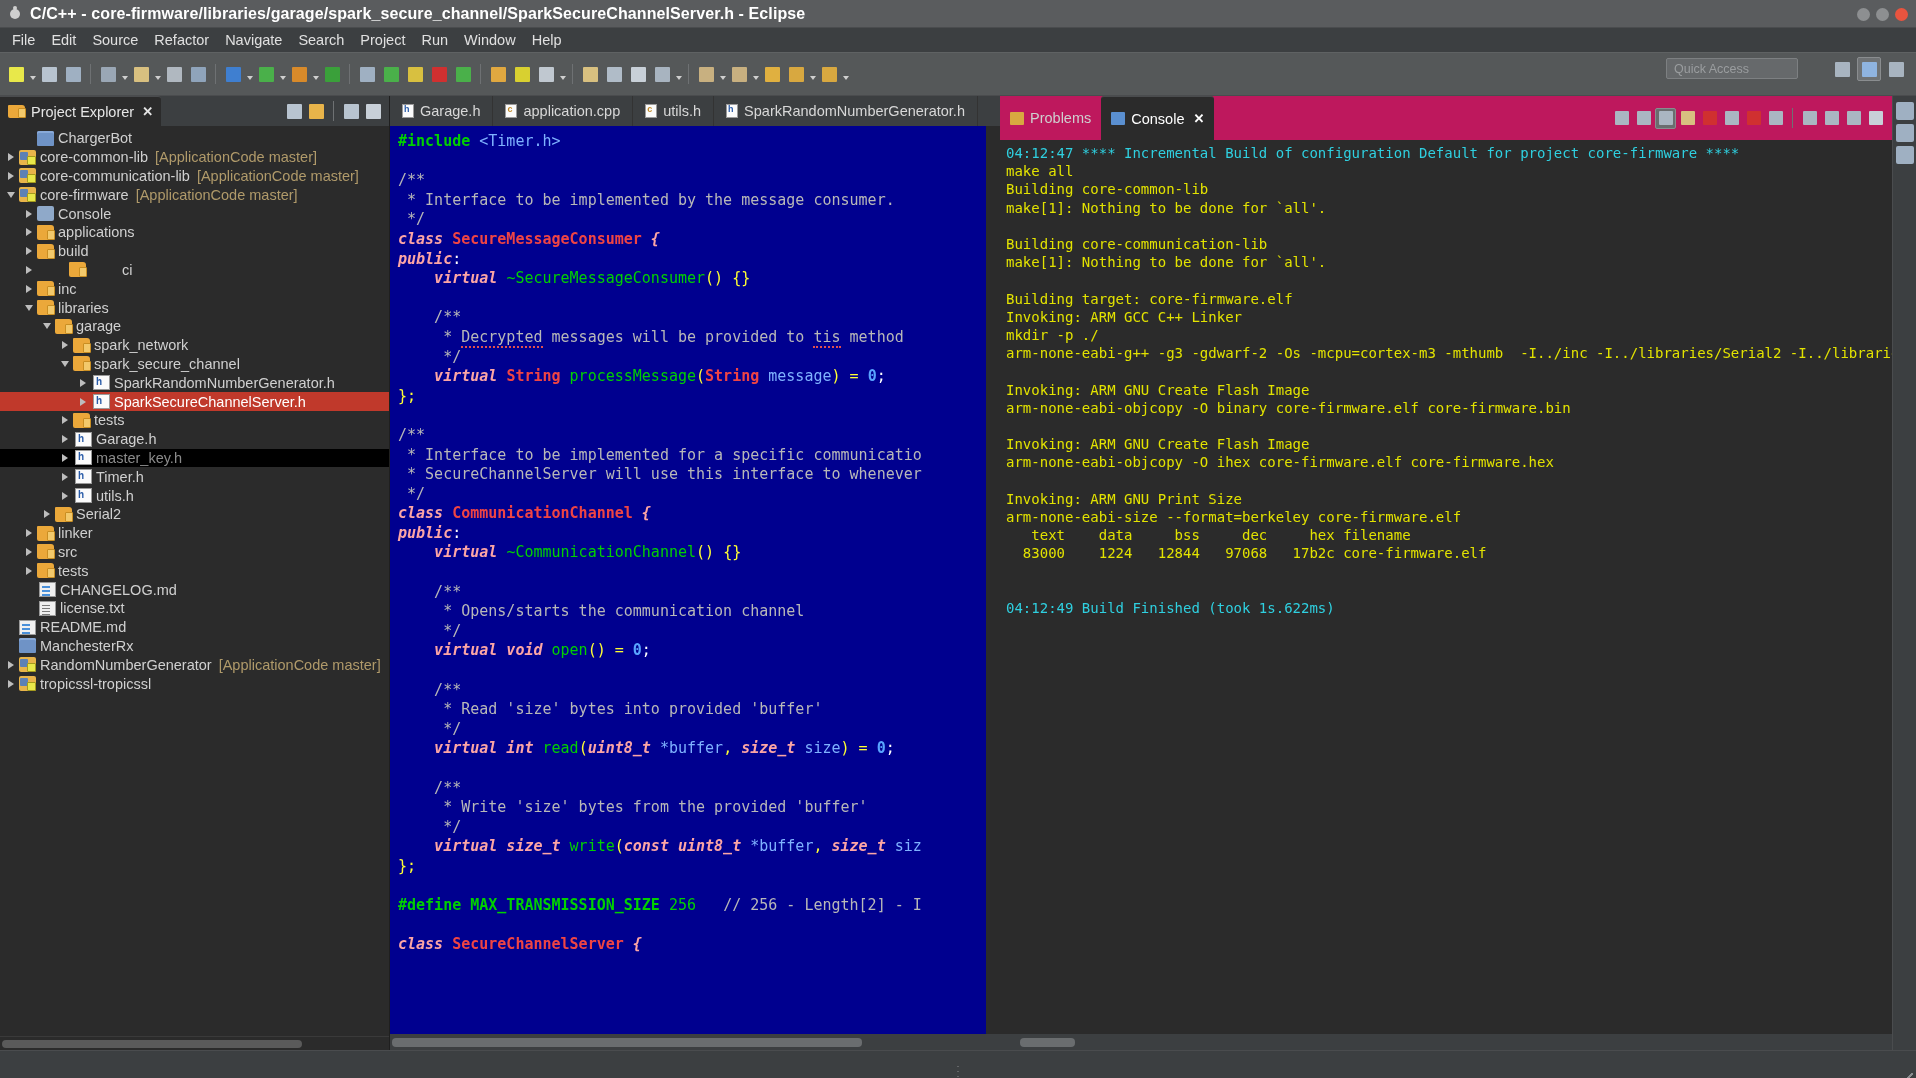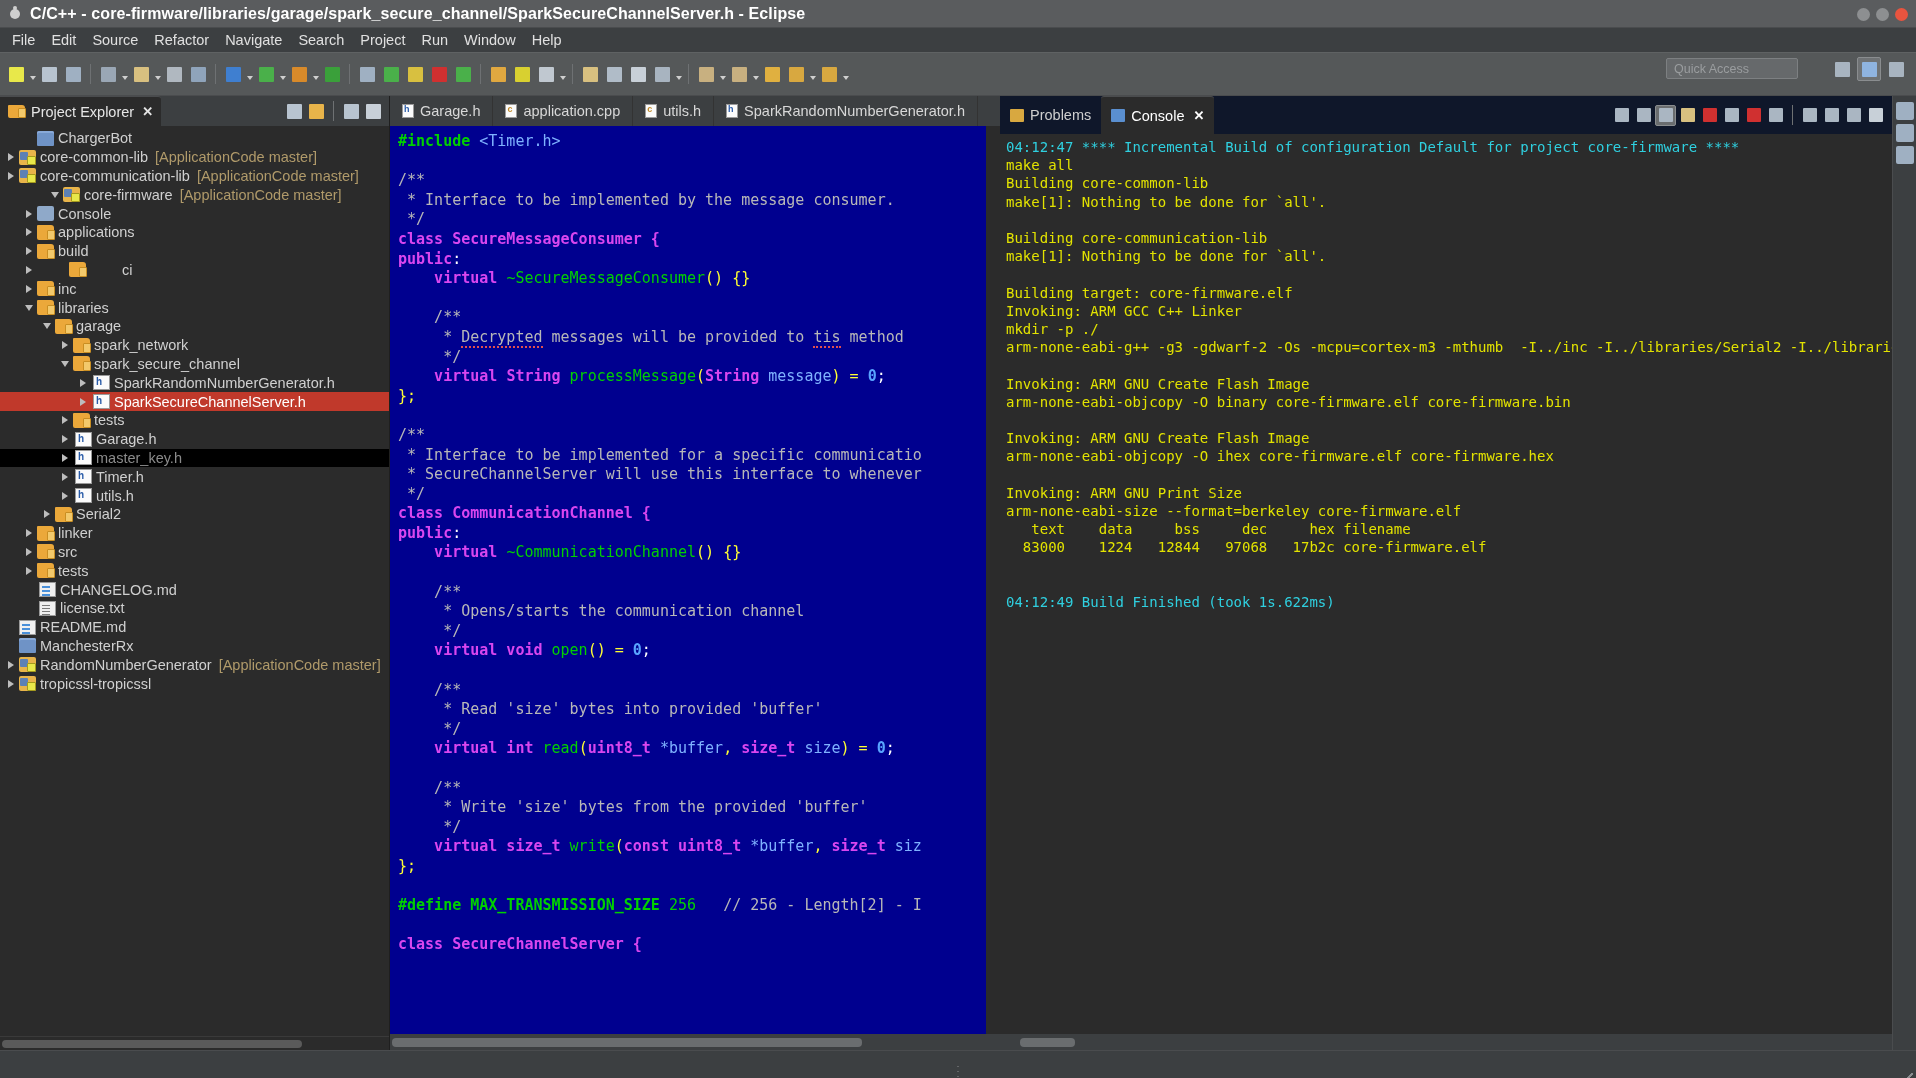--- a/index.html
+++ b/index.html
@@ -161,41 +161,41 @@
   #editor-body {
     flex:1; background:#00008f; position:relative; overflow:hidden;
     font-family:"DejaVu Sans Mono", monospace; font-size:15px; line-height:19.6px;
     padding:6px 0 0 8px; color:#ffffff;
   }
   #editor-body .code { white-space:pre; }
   #editor-hscroll{
     height:16px;background:#3c3f41;display:flex;align-items:center;padding:0 2px;
   }
   #editor-hscroll .thumb{height:9px;width:470px;background:#6a6d6f;border-radius:4px;}
-  .k{color:#d946ef;font-weight:bold;}
-  .ty{color:#d946ef;font-weight:bold;text-align:center;}
+  .k{color:#fca5a5;font-weight:bold;font-style:italic;}
+  .ty{color:#ef4444;font-weight:bold;text-align:center;}
   .cm{color:#b8b8b8;}
   .fn{color:#00d000;}
   .str{color:#7fb2ff;}
   .num{color:#59a5ff;font-weight:bold;}
   .pp{color:#00d000;font-weight:bold;}
   .id{color:#7fb2ff;}
   .br{color:#ffff33;}
   .err{ border-bottom:2px dotted #e05050; }
 
   
   #editor-ruler{
     position:absolute; right:0; top:0; width:14px; height:100%;
     background:#2b2b2b;
   }
 
   
   #console-area { flex:1; display:flex; flex-direction:column; background:#3c3f41; min-width:0; }
   #console-tabs {
-    height:38px; background:#0f172a; display:flex; align-items:stretch; position:relative;
+    height:44px; background:#be185d; display:flex; align-items:stretch; position:relative;
   }
   .ctab{display:flex;align-items:center;gap:6px;padding:0 10px;font-size:14.5px;color:#cfcfcf;}
   .ctab.active{background:#2b2b2b;color:#ffffff;border-top:1px solid #4a4c4e;border-top-right-radius:3px;border-top-left-radius:3px;}
   .ctab .tabclose{font-weight:bold;font-size:13px;margin-left:3px;}
   #console-toolicons{display:flex;align-items:center;gap:1px;margin-left:auto;padding-right:6px;}
   .c-ico{width:21px;height:21px;display:flex;align-items:center;justify-content:center;border-radius:2px;}
   .c-ico.active{background:#6a6d6f;border:1px solid #8a8d8f;}
 
   #console-title{
     background:#2b2b2b;color:#e8e8e8;font-size:14px;padding:2px 6px;
@@ -436,21 +436,21 @@
           <span class="ticon ic-proj"></span>
           <span class="lbl">core-common-lib</span>
           <span class="git">[ApplicationCode master]</span>
         </div>
         <div class="row" style="padding-left: 4px;">
           <span class="arrow closed"></span>
           <span class="ticon ic-proj"></span>
           <span class="lbl">core-communication-lib</span>
           <span class="git">[ApplicationCode master]</span>
         </div>
-        <div class="row" style="padding-left: 4px; margin-left: 44px;">
+        <div class="row" style="padding-left: 4px;">
           <span class="arrow open"></span>
           <span class="ticon ic-proj"></span>
           <span class="lbl">core-firmware</span>
           <span class="git">[ApplicationCode master]</span>
         </div>
         <div class="row" style="padding-left: 22px;">
           <span class="arrow closed"></span>
           <span class="ticon ic-includes"></span>
           <span class="lbl">Console</span>
         </div>

